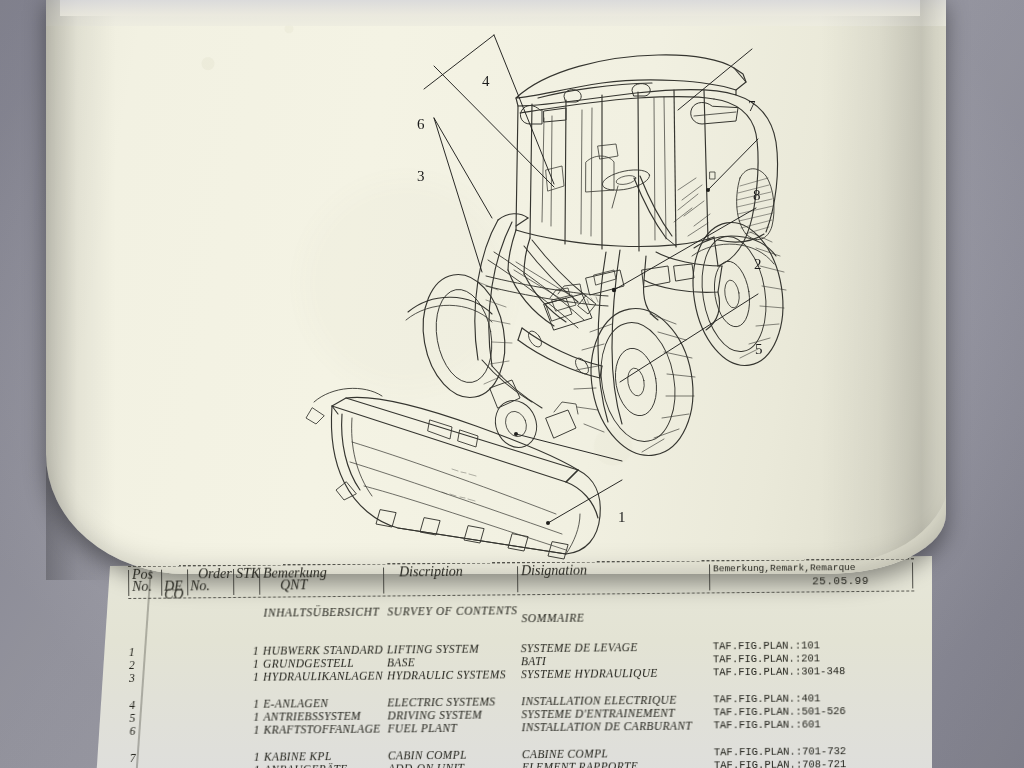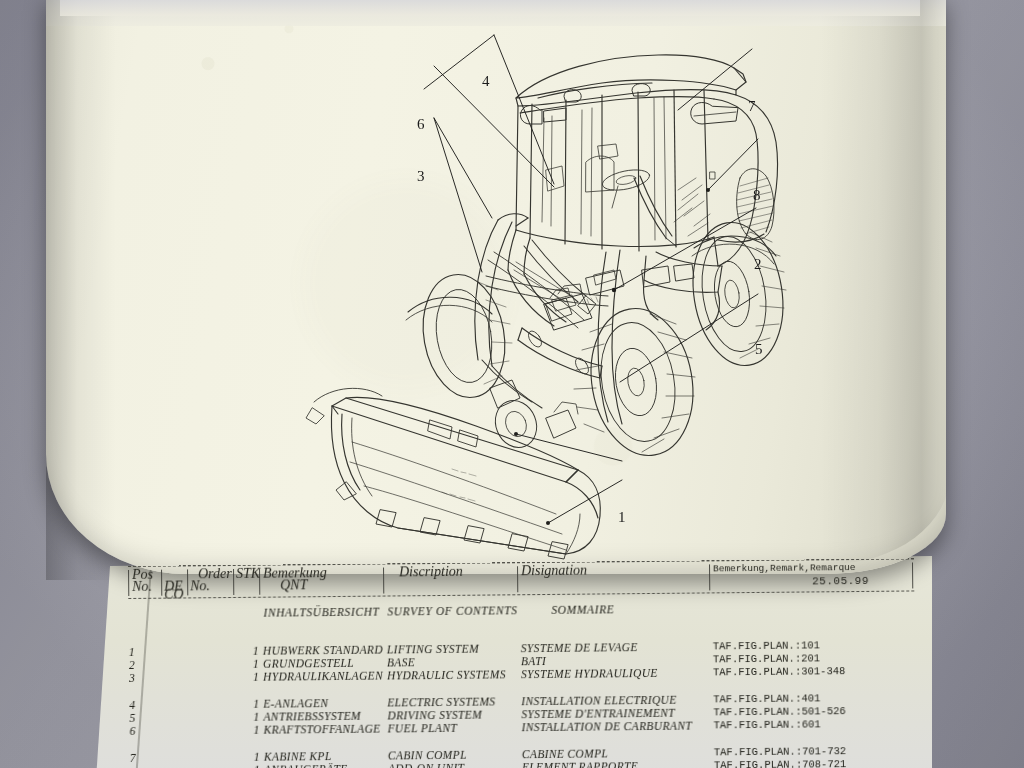--- a/index.html
+++ b/index.html
@@ -446,21 +446,21 @@
       <div class="hcell" style="left:393px;">Disignation</div>
       <div class="hcell" style="left:585px;font-style:normal;font-family:'Liberation Mono',monospace;font-size:9.5px;">Bemerkung,Remark,Remarque</div>
     </div>
 
     <div class="date">25.05.99</div>
 
     <div class="body-rows">
 
       <div class="sectitle" style="left:135px;top:4px;">INHALTSÜBERSICHT</div>
       <div class="sectitle" style="left:259px;top:4px;">SURVEY OF CONTENTS</div>
-      <div class="sectitle" style="left:393px;top:4px;margin-left:30px;">SOMMAIRE</div>
+      <div class="sectitle" style="left:393px;top:12px;">SOMMAIRE</div>
 
       <div class="row" style="top:42px;">
         <span class="c col-pos">1</span>
         <span class="c col-qnt">1</span>
         <span class="c col-ben">HUBWERK STANDARD</span>
         <span class="c col-disc">LIFTING SYSTEM</span>
         <span class="c col-disg">SYSTEME DE LEVAGE</span>
         <span class="c mono col-rem">TAF.FIG.PLAN.:101</span>
       </div>
       <div class="row" style="top:55px;">

